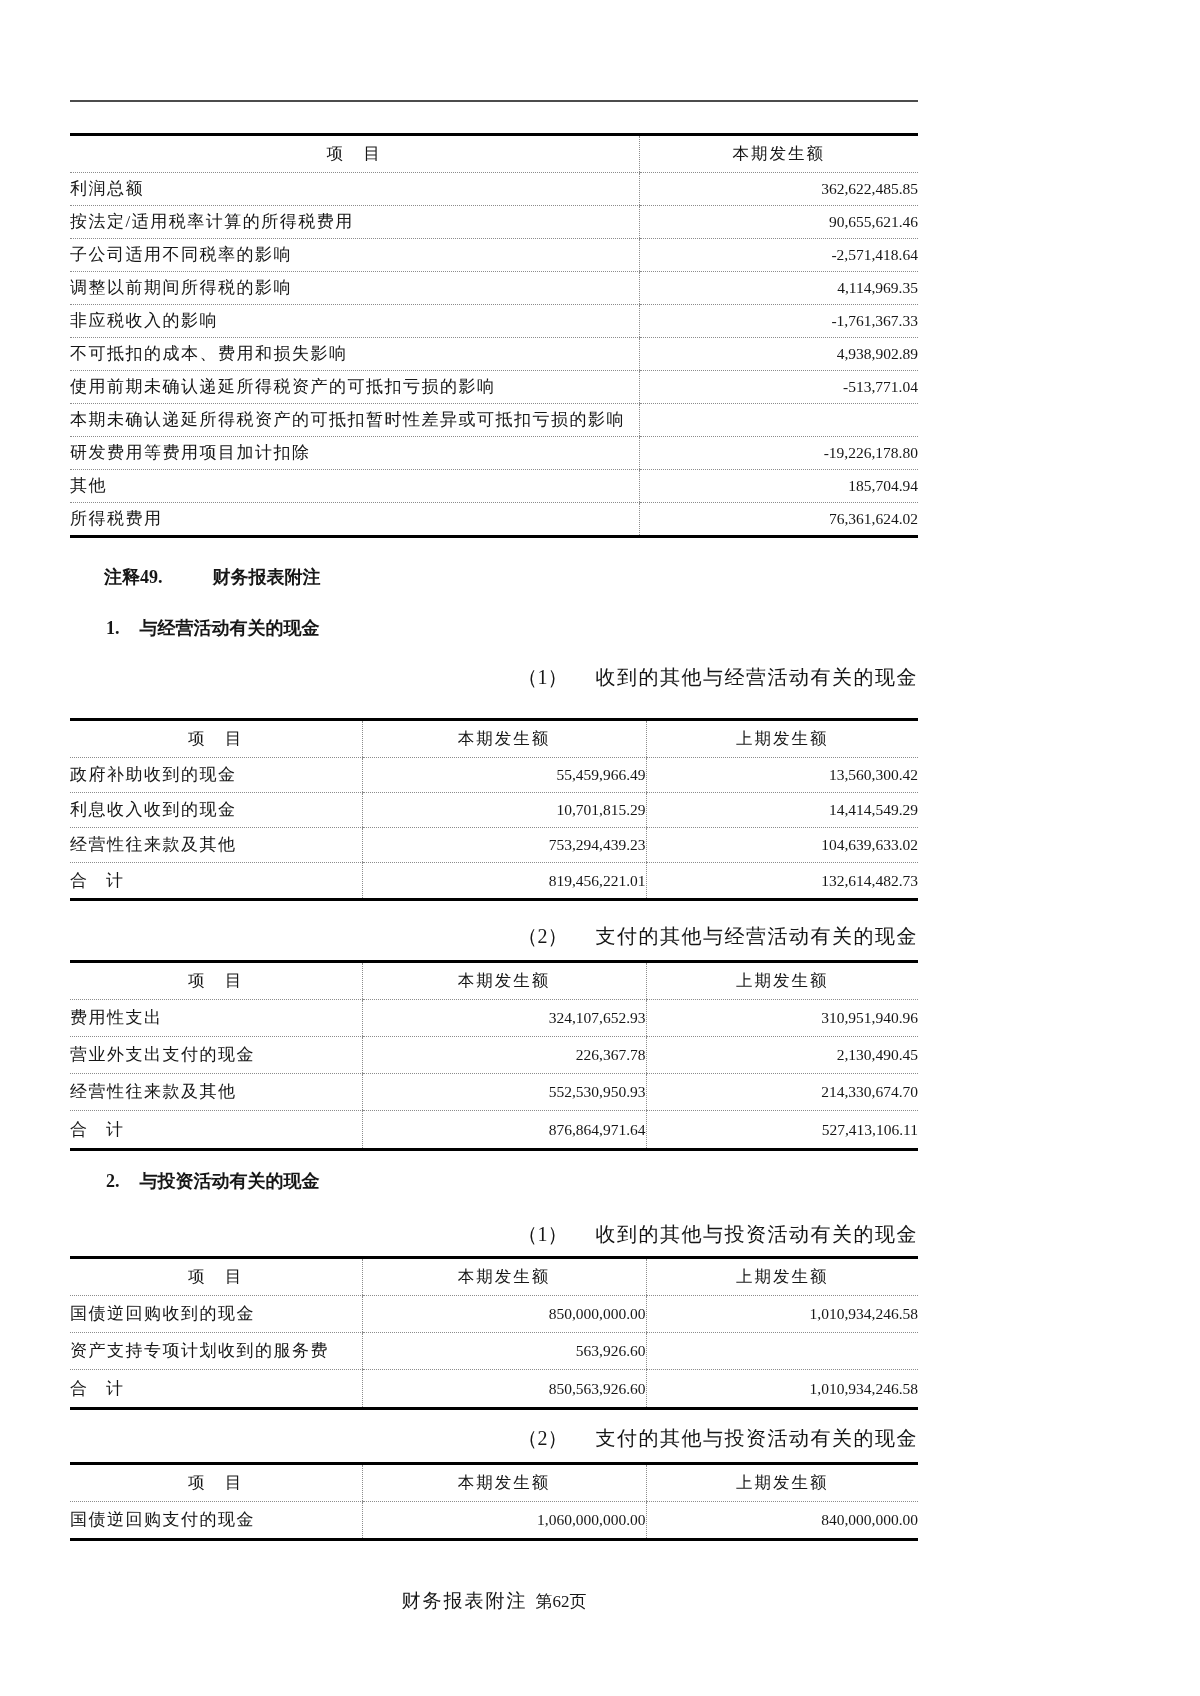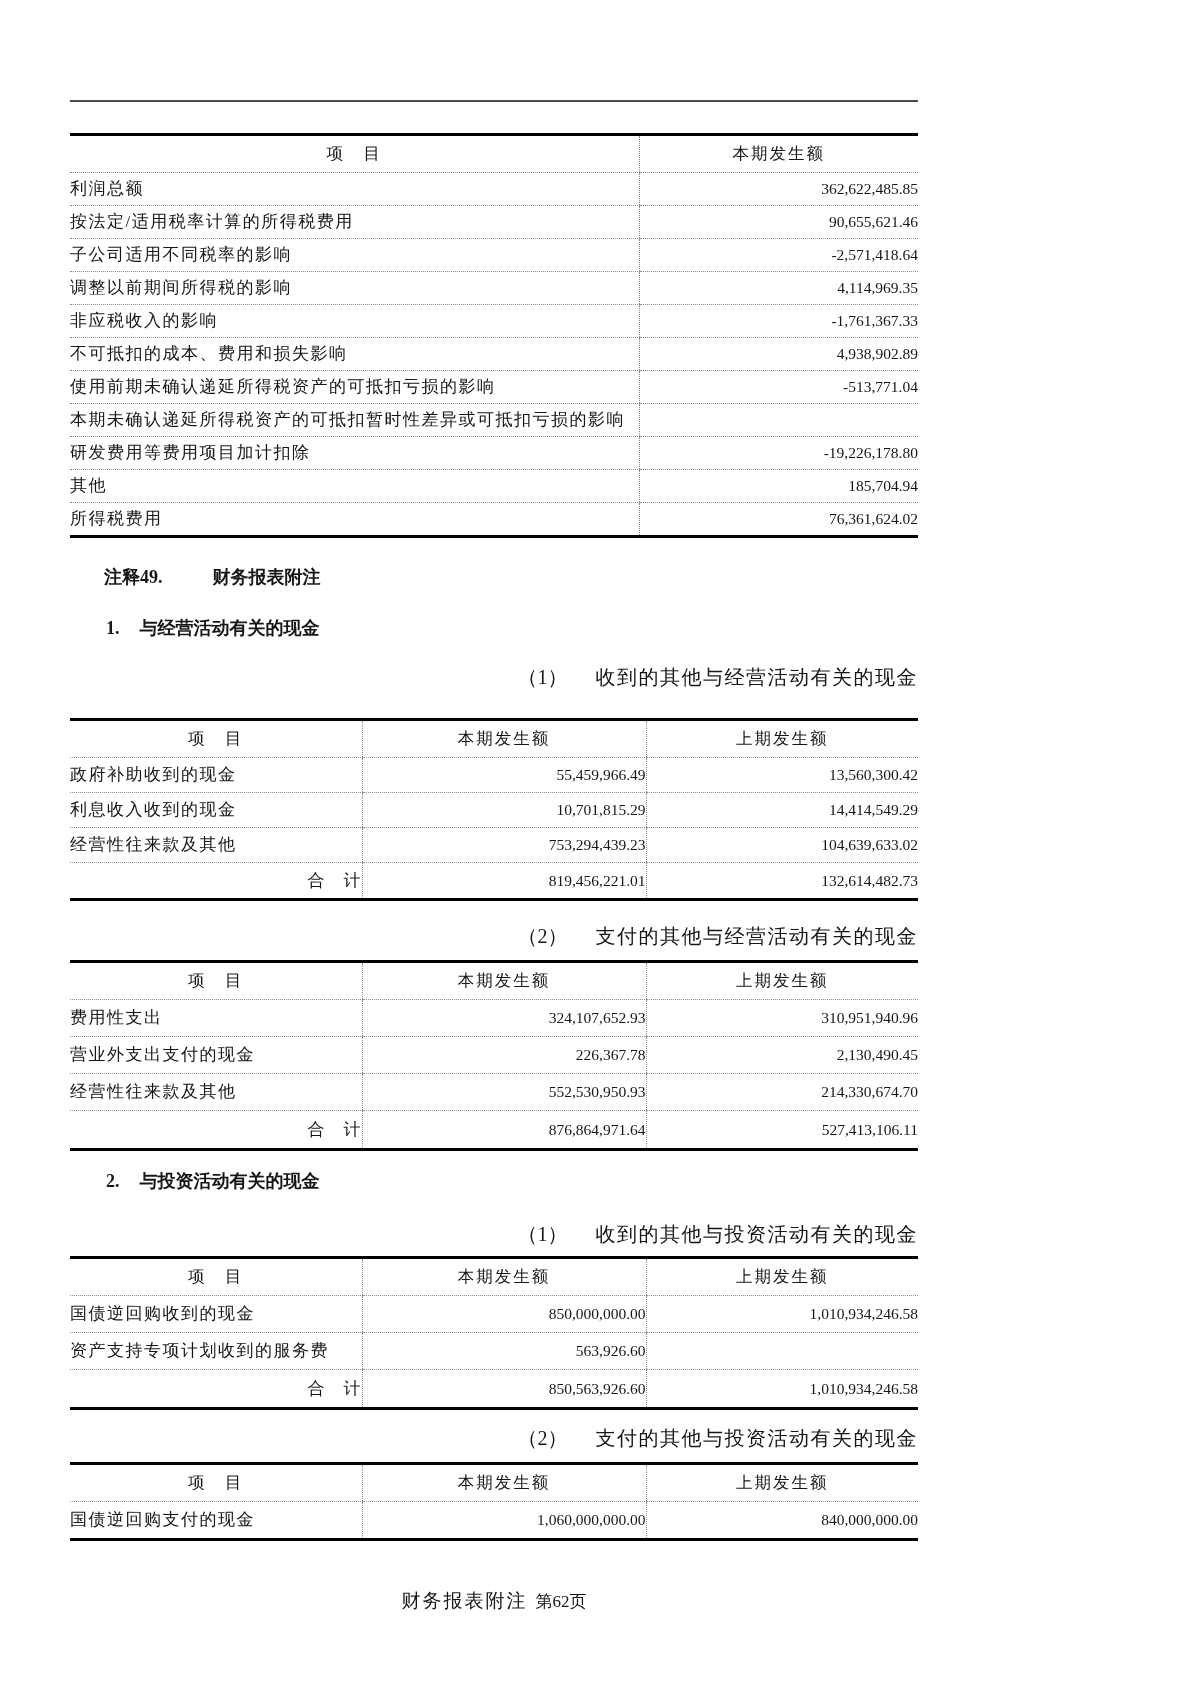--- a/index.html
+++ b/index.html
@@ -28,21 +28,21 @@
   table.fin th + th, table.fin td + td { border-left:1px dotted #8c8c8c; }
 
   td.item {
     text-align:left; padding-left:9px; padding-right:30px;
     font-size:17px; letter-spacing:1.5px; line-height:22px;
   }
   td.num {
     text-align:right; padding-right:14px;
     font-family:Liberation Serif, serif; font-size:15.5px;
   }
-  td.total-label { text-align:right; font-size:17px; letter-spacing:1px; padding-left:0; padding-right:0; }
+  td.total-label { text-align:left; font-size:17px; letter-spacing:1px; padding-left:0; padding-right:0; }
 
   
   .t2 tbody td { padding-top:6px; padding-bottom:6px; }
   .t3 tbody td { padding-top:7px; padding-bottom:7px; }
   .t3 td.prior span { position:relative; top:0; display:inline-block; }
   .t4 tbody td, .t5 tbody td { padding-top:7px; padding-bottom:7px; }
 
   
   .h-note { margin-top:27px; padding-left:34px; font-weight:bold; font-size:18px; line-height:25px; }
   .h-note .h-label { margin-right:50px; }

